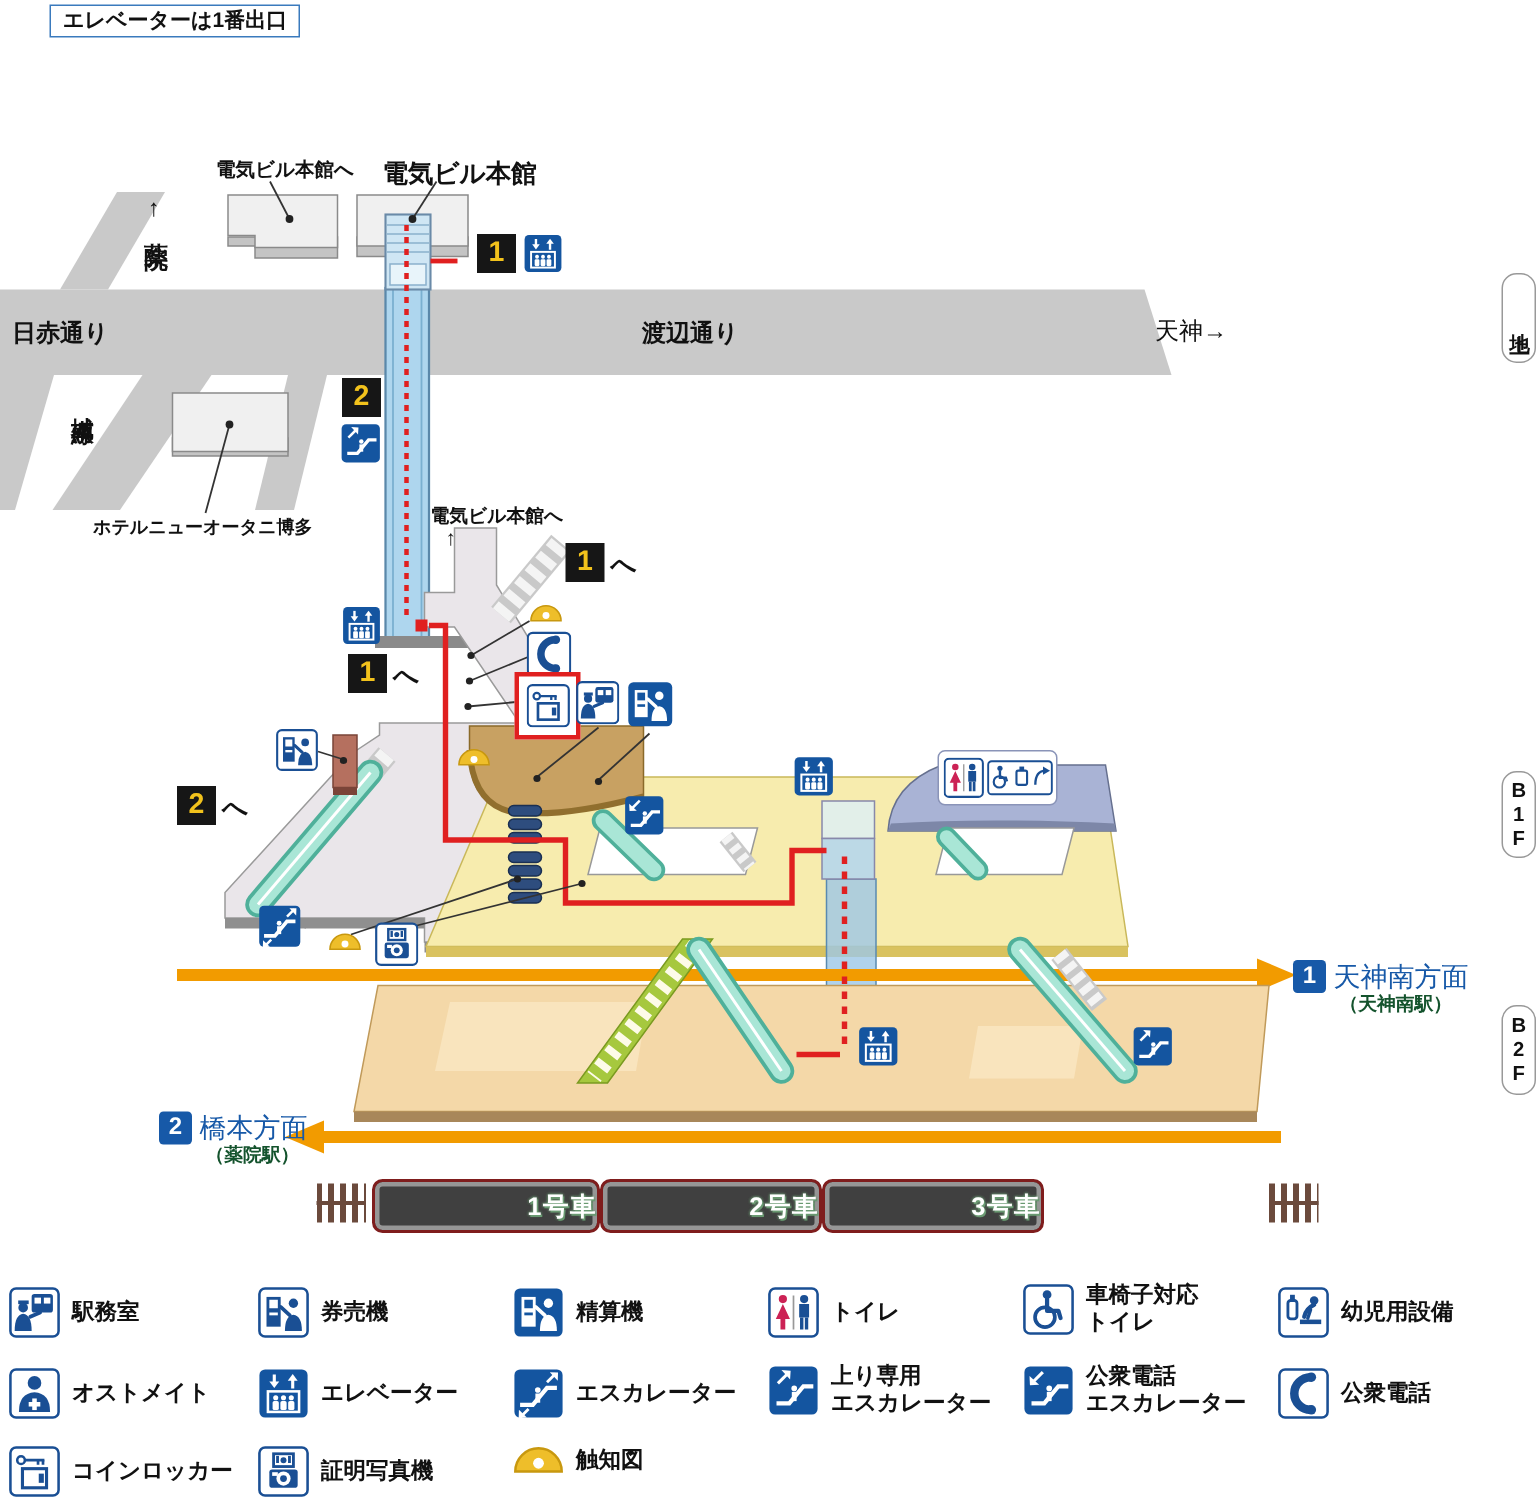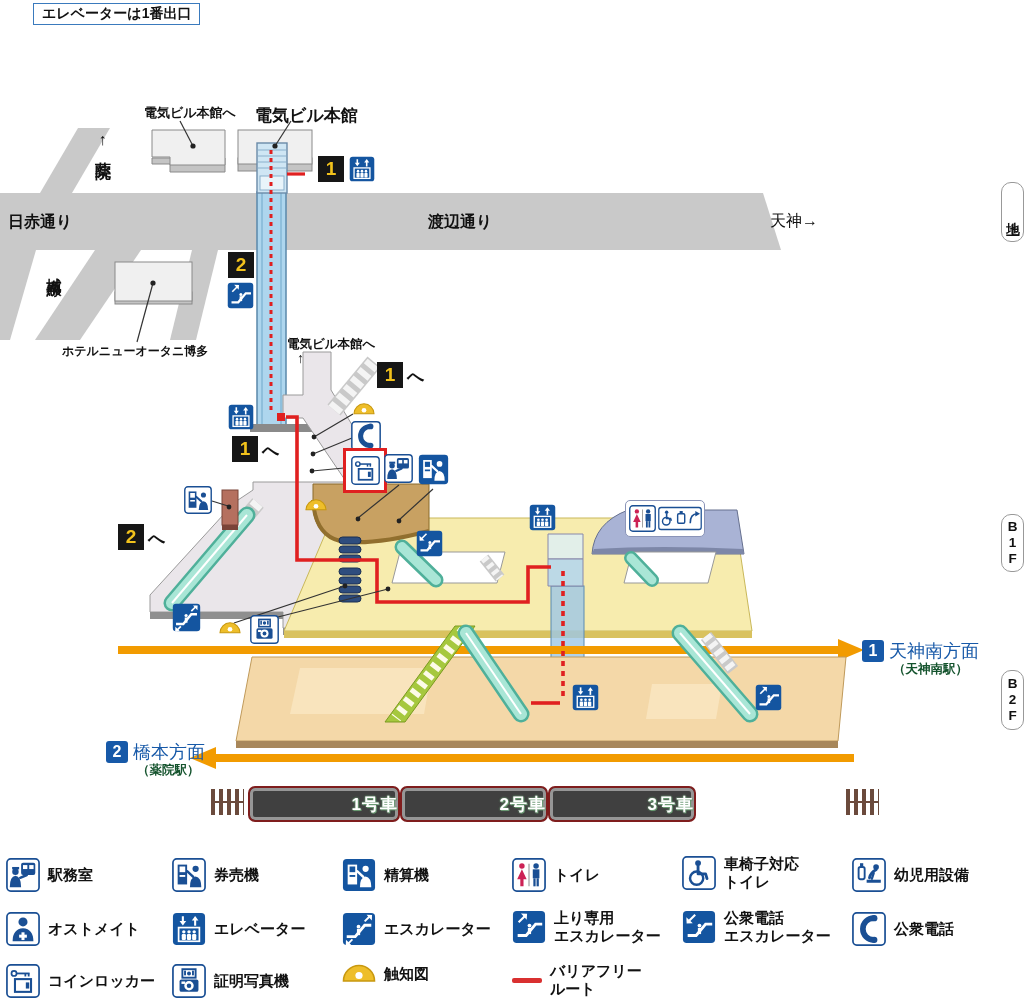--- a/index.html
+++ b/index.html
@@ -592,21 +592,14 @@
         <use href="#sym-photo-booth"></use>
       </svg>
   <div class="t">証明写真機</div>
 </div>
 <div class="leg" style="left:342px;top:964px">
   <svg style="width:34px;height:19px">
         <use href="#sym-tactile-map"></use>
       </svg>
   <div class="t">触知図</div>
 </div>
-<div class="leg" style="left:512px;top:962px">
-  <div class="redline"></div>
-  <div class="t">
-        <div>バリアフリー</div>
-        <div>ルート</div>
-      </div>
-</div>
 
 </div>
 
 </body></html>

